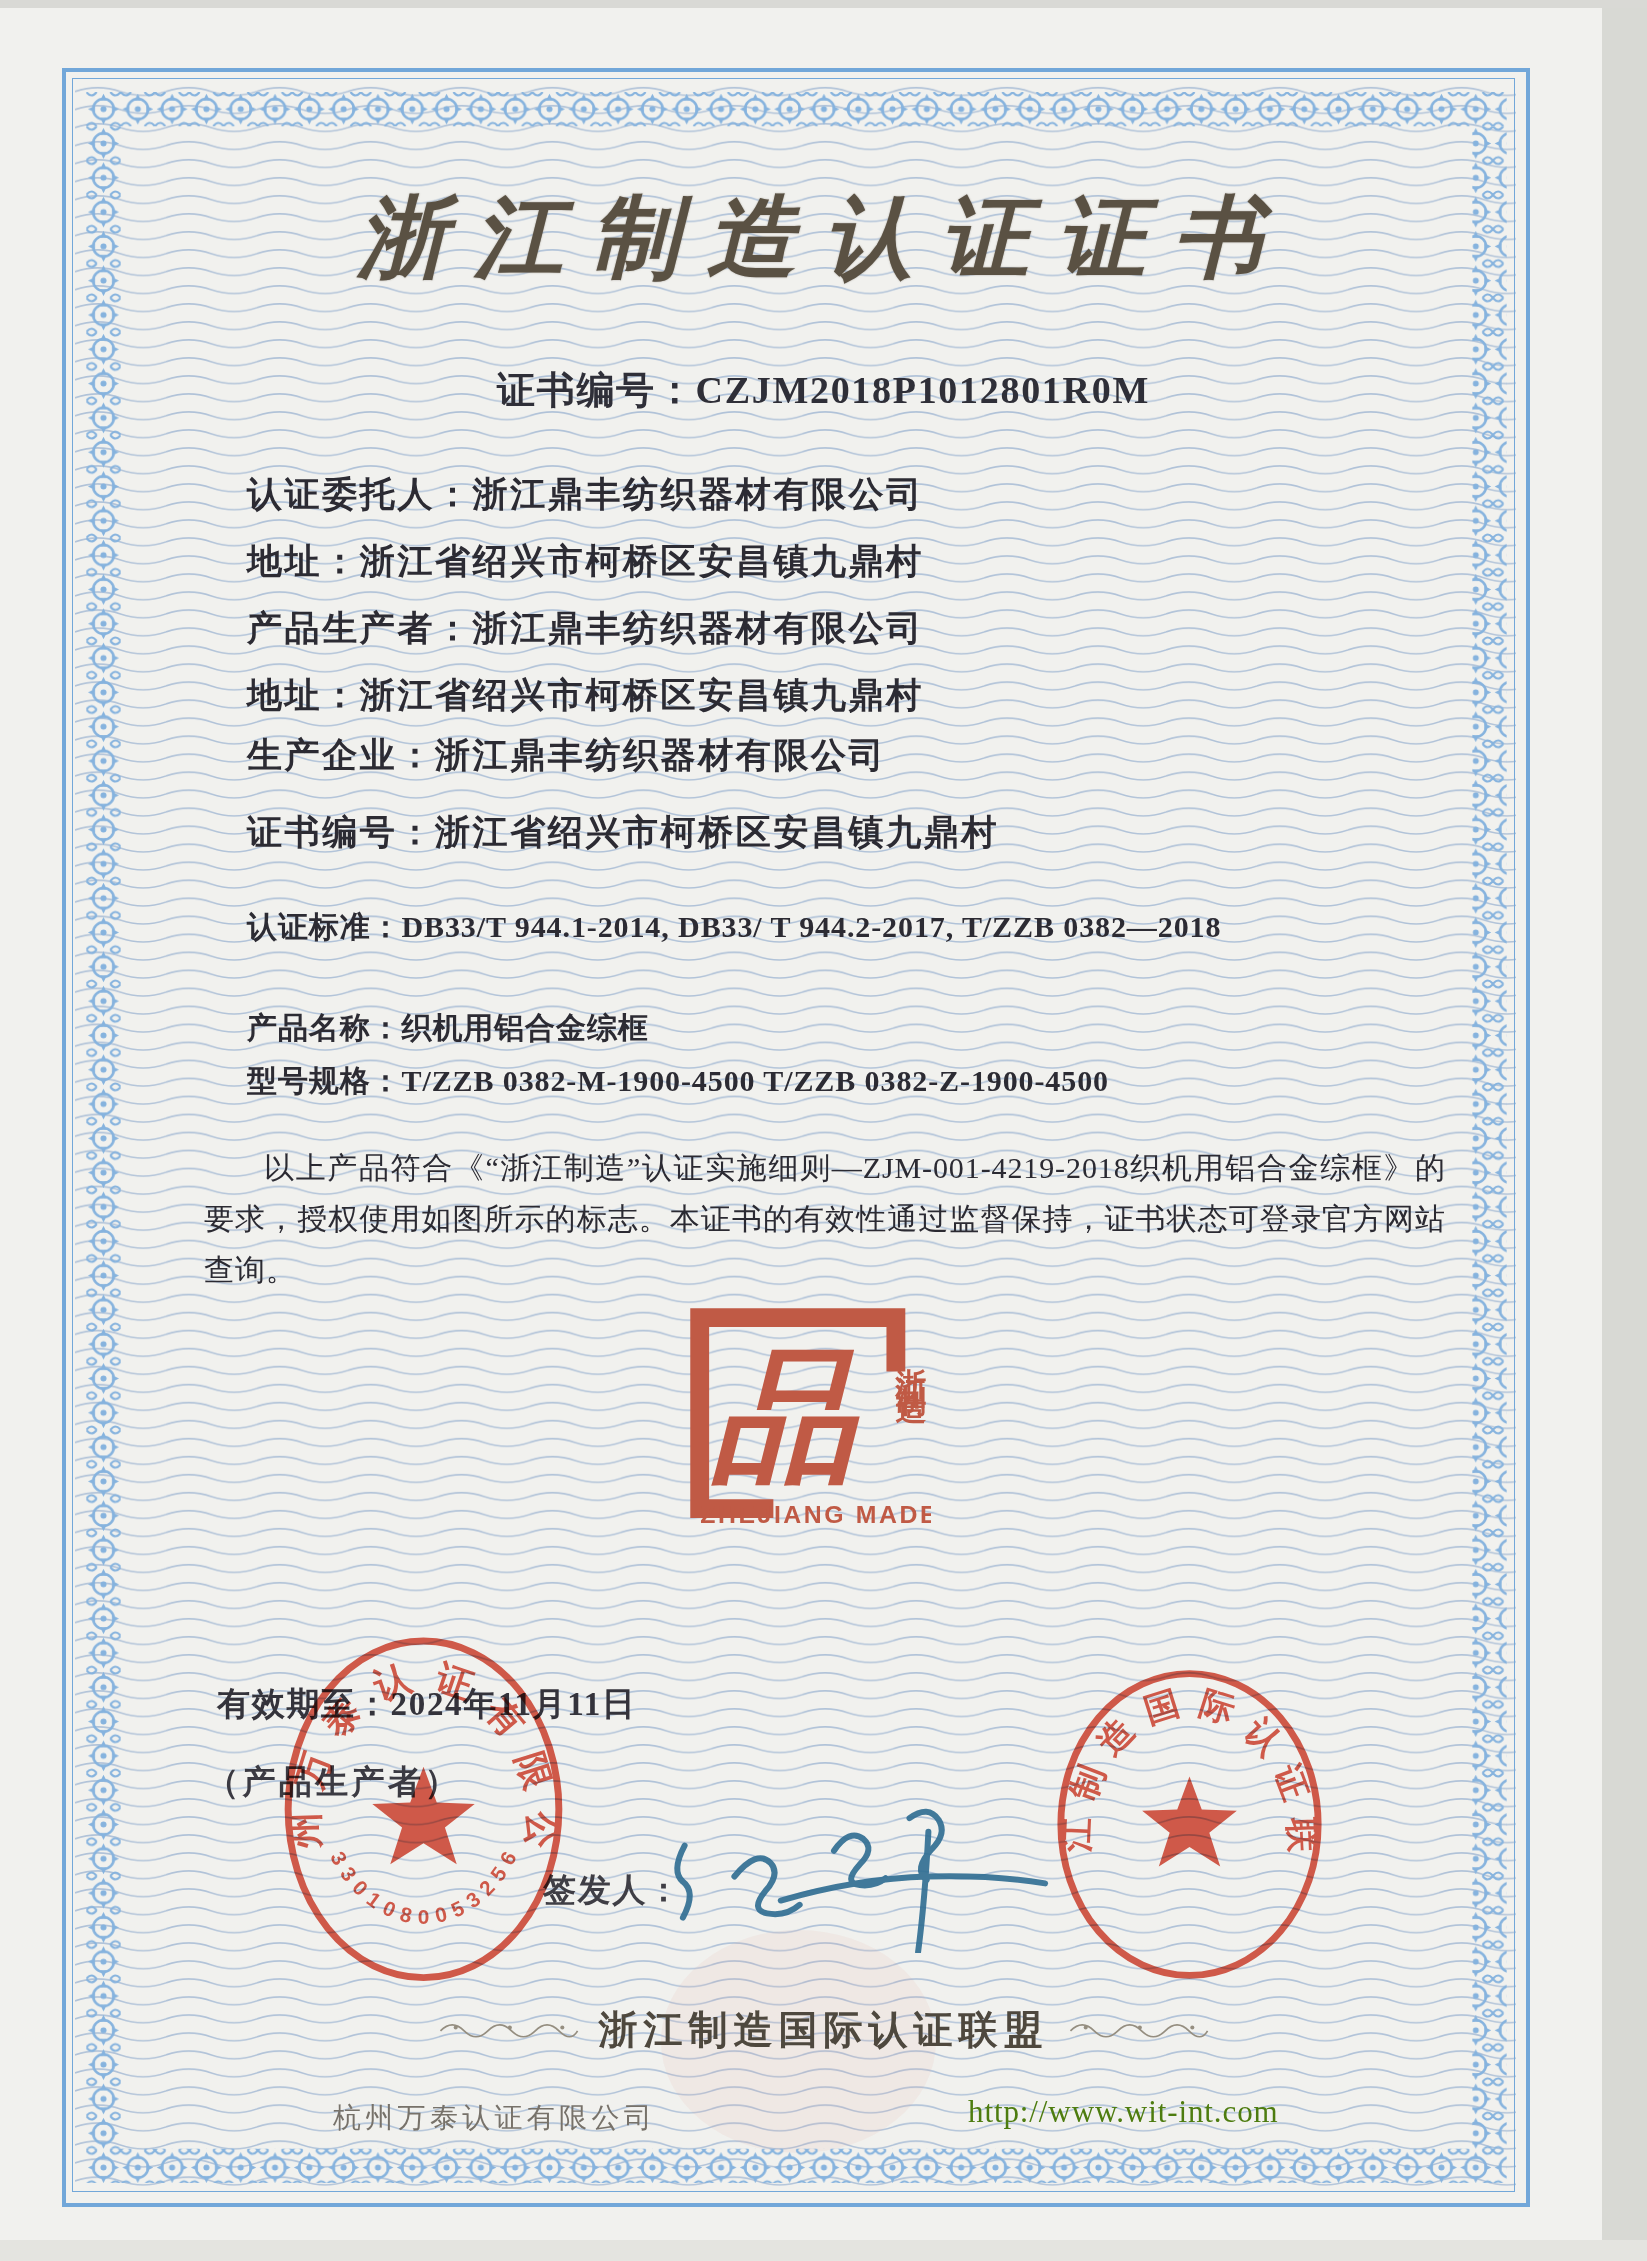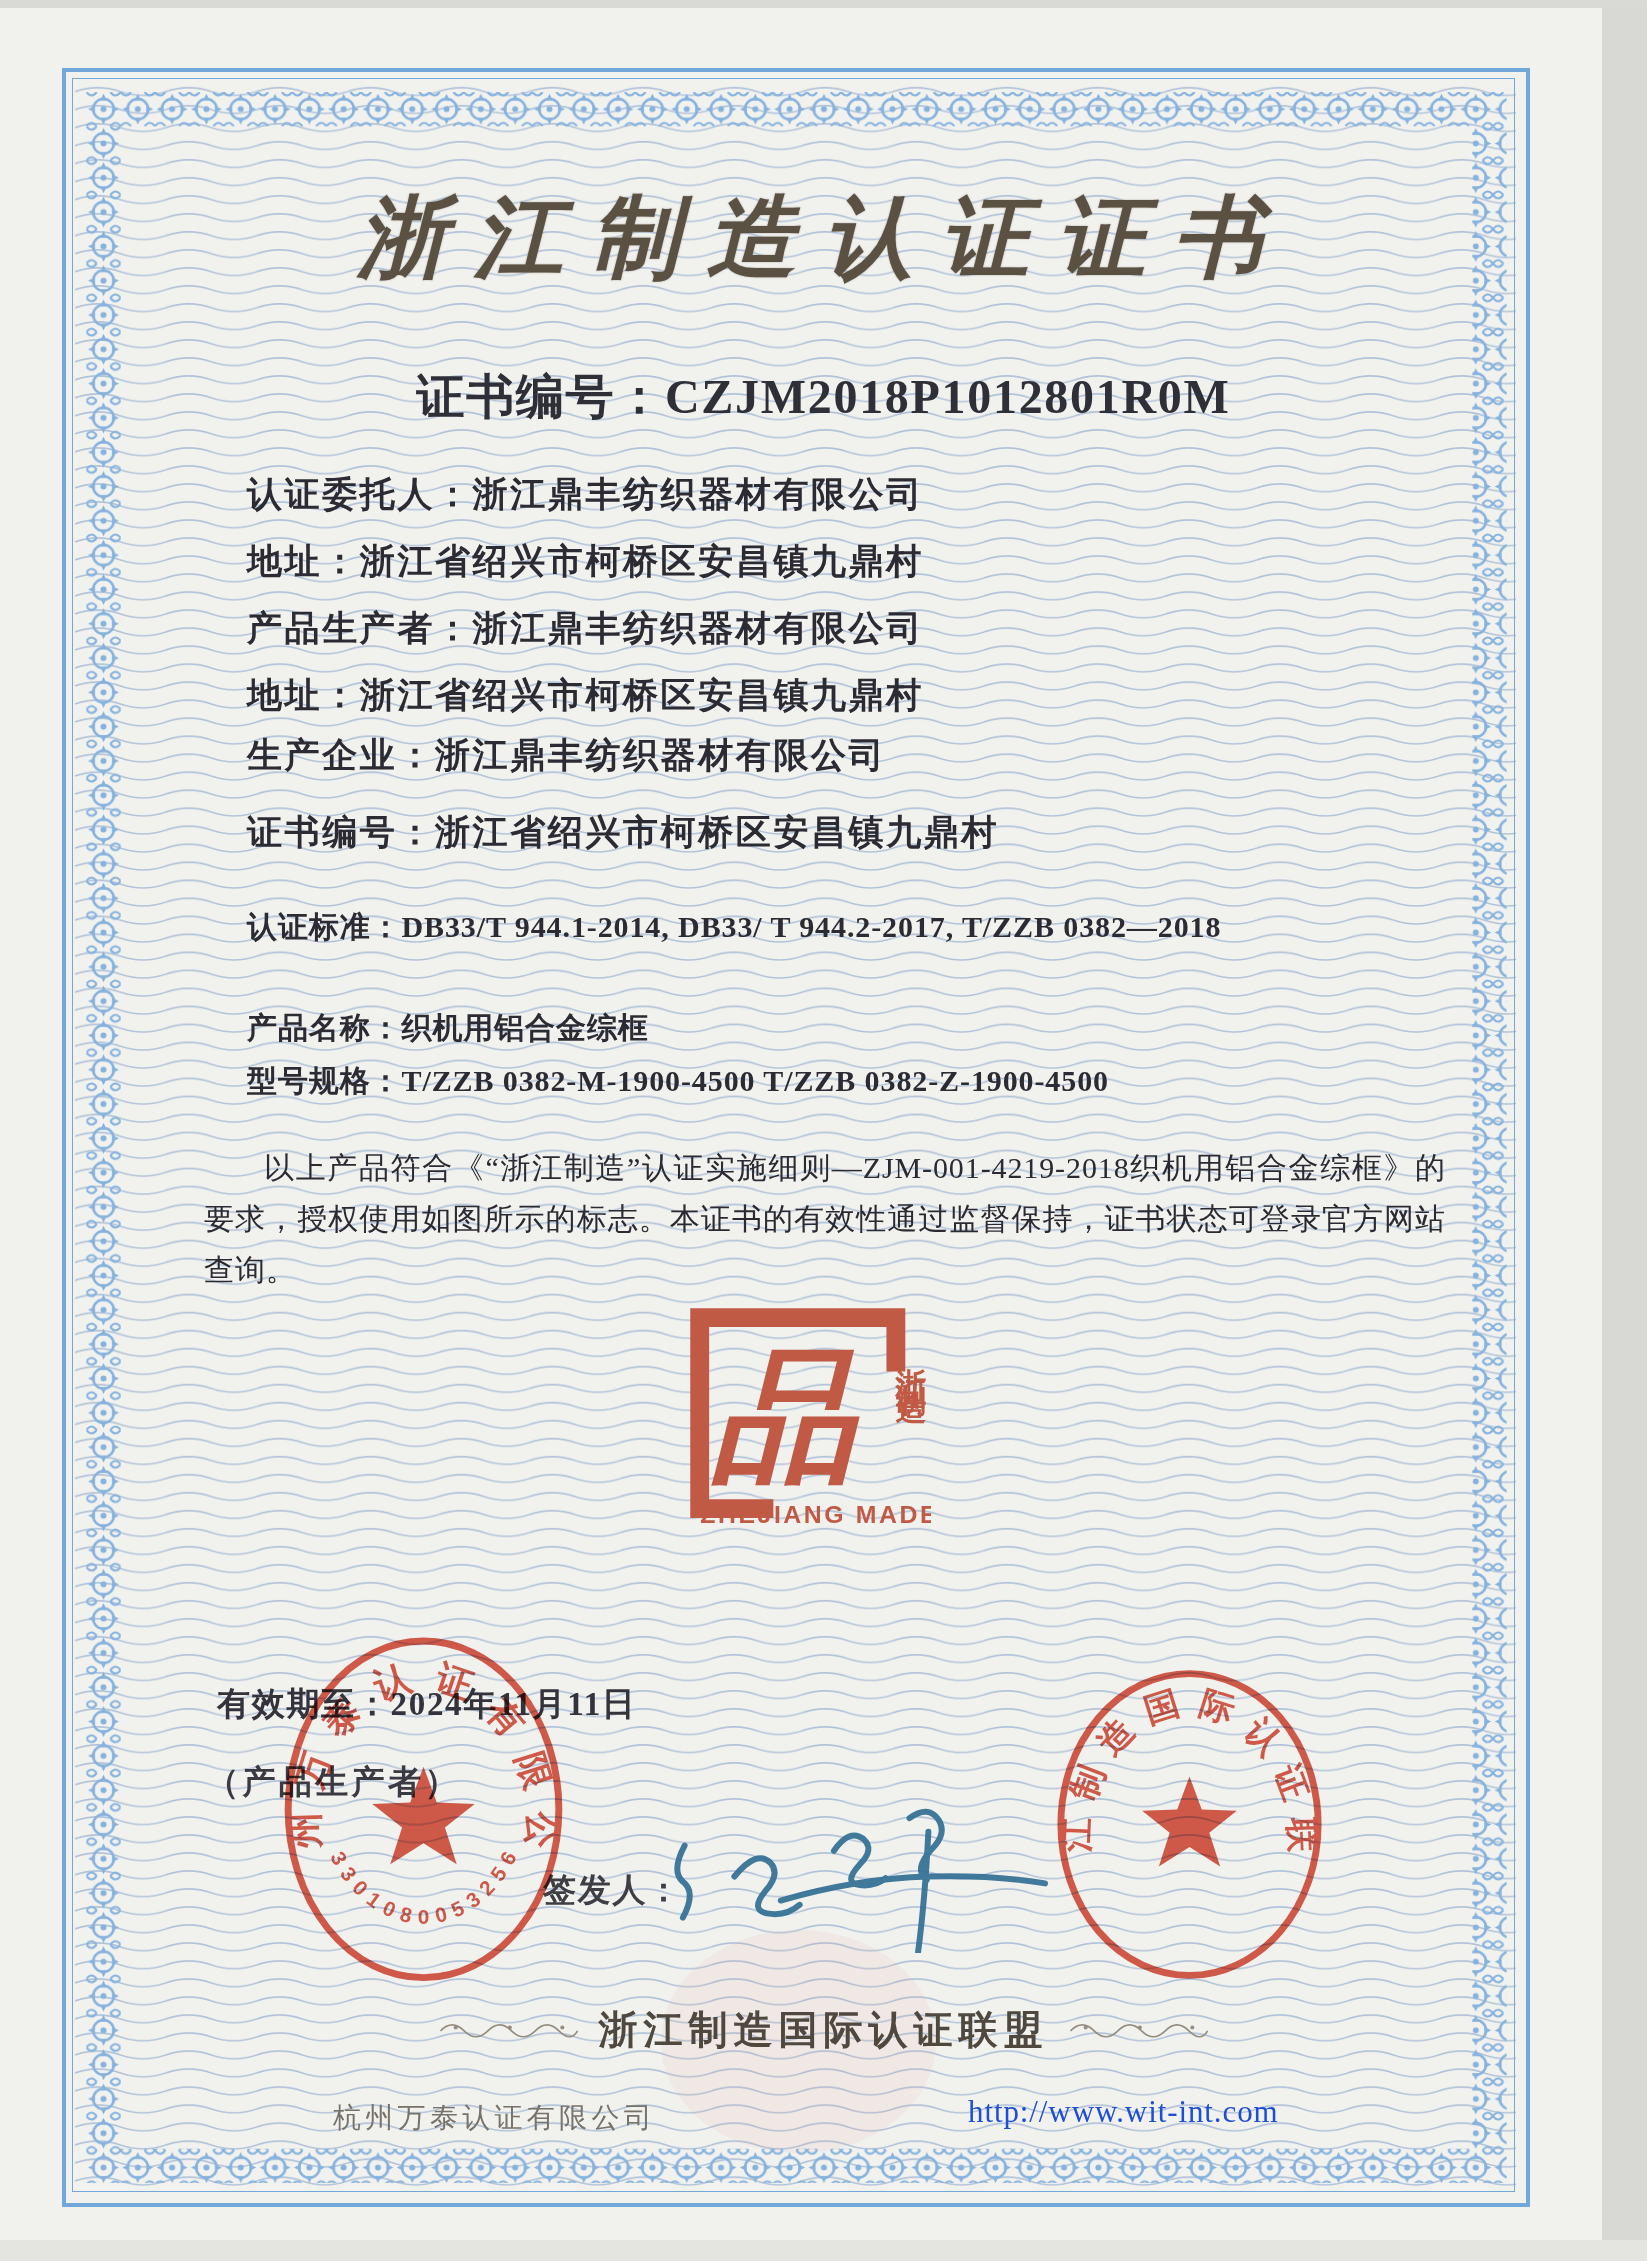--- a/index.html
+++ b/index.html
@@ -18,39 +18,39 @@
   .layer-waves{position:absolute;left:75px;top:74px;z-index:1;}
   .layer-band{position:absolute;left:86px;top:84px;z-index:2;}
   
   .title{
     position:absolute;left:0;top:170px;width:100%;text-align:center;z-index:5;
     font-size:89px;font-weight:900;font-style:italic;letter-spacing:27.5px;
     color:#5a5143;text-shadow:0 0 1.7px rgba(90,81,67,.55);
   }
   .certno{
     position:absolute;left:0;top:357px;width:100%;text-align:center;z-index:5;
-    font-size:48px;font-weight:600;color:#2f2f38;letter-spacing:1.7px;
+    font-size:38px;font-weight:600;color:#2f2f38;letter-spacing:1.7px;
   }
   .info-row{position:absolute;left:247px;z-index:5;font-size:35px;font-weight:bold;color:#2c2b33;letter-spacing:2.6px;white-space:nowrap;}
   .spec-row{position:absolute;left:247px;z-index:5;font-size:30px;font-weight:bold;color:#2c2b33;letter-spacing:0.9px;white-space:nowrap;}
   .statement{
     position:absolute;left:204px;top:1134px;width:1242px;z-index:5;
     font-size:30px;line-height:51px;font-weight:500;color:#2b2a32;
     text-indent:2em;text-align:justify;letter-spacing:0.9px;
   }
   .date-row{position:absolute;left:217px;z-index:5;font-size:33px;font-weight:bold;color:#34333b;letter-spacing:1.7px;white-space:nowrap;}
   .seal-note{position:absolute;left:206px;top:1752px;z-index:5;font-size:33px;font-weight:600;color:#3b3a42;letter-spacing:3.4px;}
   .signer{position:absolute;left:543px;top:1860px;z-index:5;font-size:33px;font-weight:bold;color:#3f3e45;letter-spacing:1.7px;}
   .alliance{
     position:absolute;left:0;top:1995px;width:100%;z-index:5;
     display:flex;align-items:center;justify-content:center;gap:17px;
   }
   .alliance-text{font-size:39px;font-weight:bold;color:#4e483e;letter-spacing:6px;}
   .footer-company{position:absolute;left:333px;top:2091px;z-index:5;font-size:28px;color:#77726a;letter-spacing:4.3px;}
-  .footer-url{position:absolute;left:968px;top:2086px;z-index:5;font-size:31px;color:#1d4ed8;letter-spacing:0.9px;}
+  .footer-url{position:absolute;left:968px;top:2086px;z-index:5;font-size:31px;color:#4d7c0f;letter-spacing:0.9px;}
   .logo{position:absolute;left:674px;top:1282px;z-index:5;}
   .seal{position:absolute;z-index:6;mix-blend-mode:multiply;opacity:.92;}
   .seal-left{left:276px;top:1623px;}
   .seal-right{left:1048px;top:1652px;}
   .signature{position:absolute;left:652px;top:1786px;z-index:7;}
   .bleed{position:absolute;left:661px;top:1922px;width:275px;height:223px;border-radius:50%;
     background:rgba(224,158,148,.10);z-index:1;}
 </style>
 </head>
 <body>

